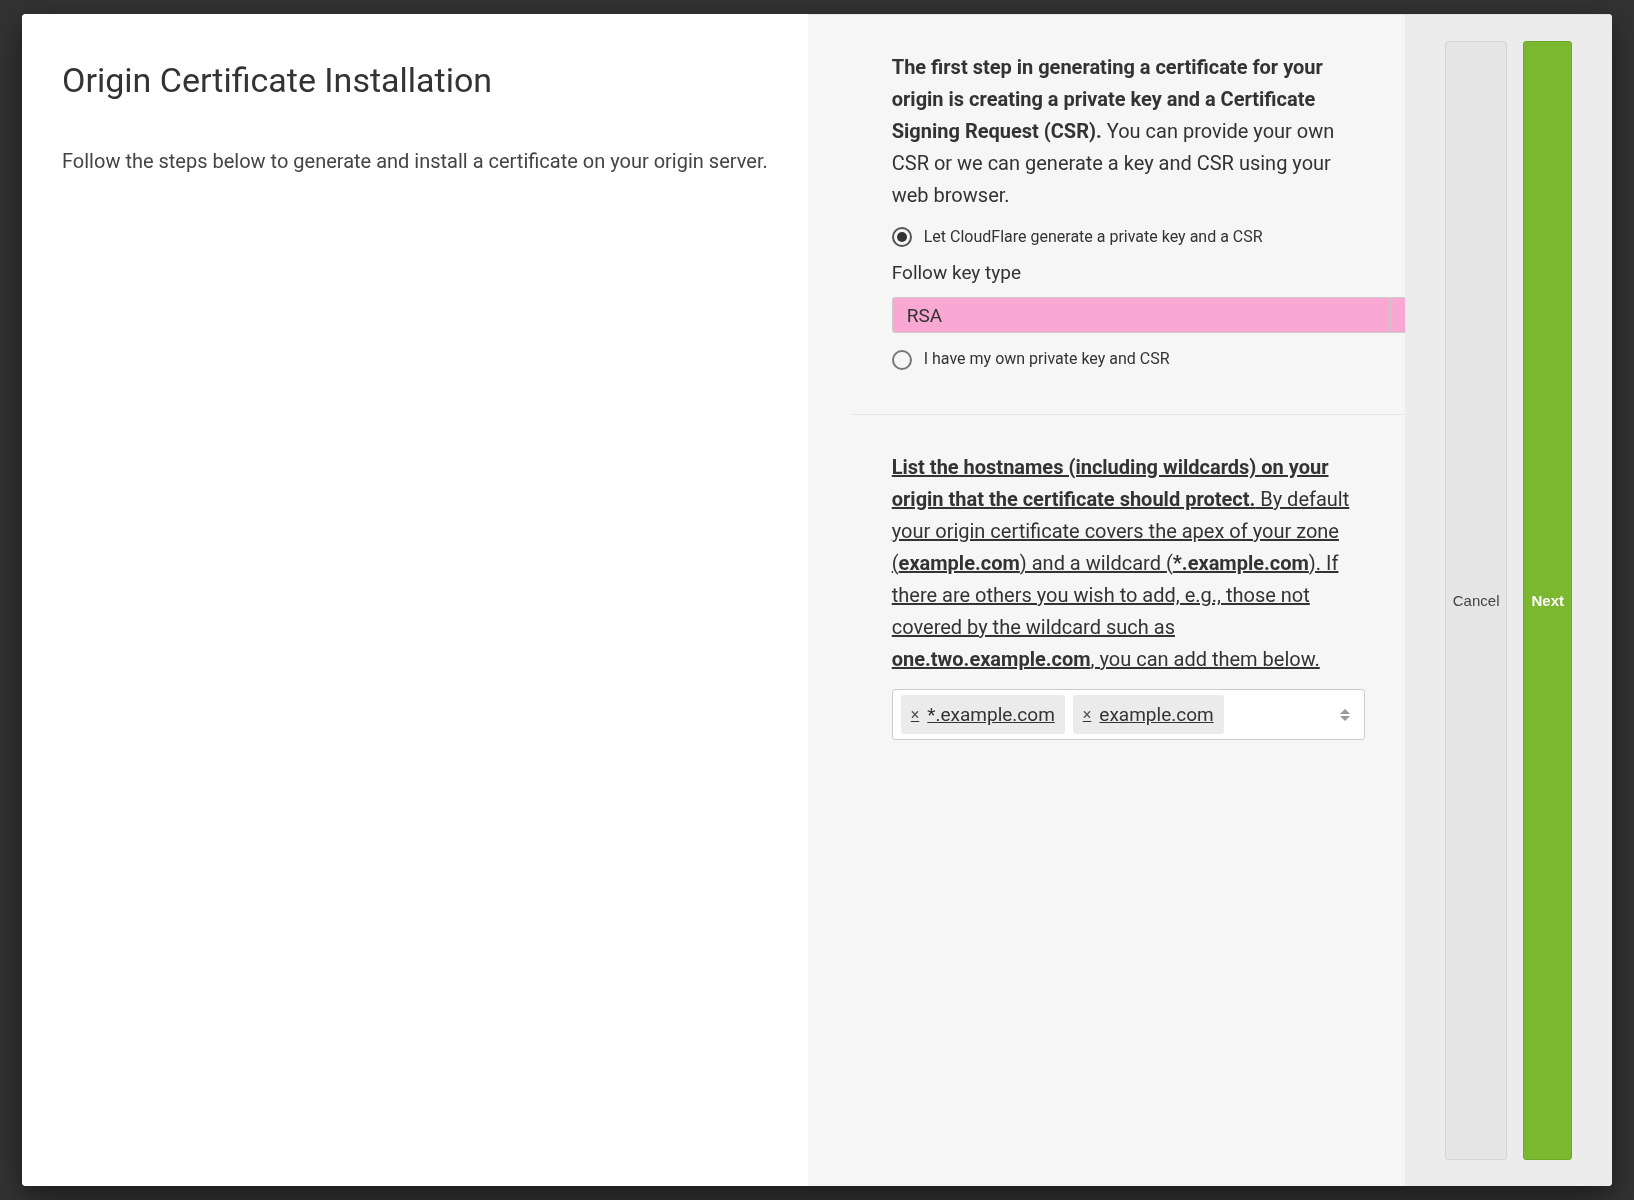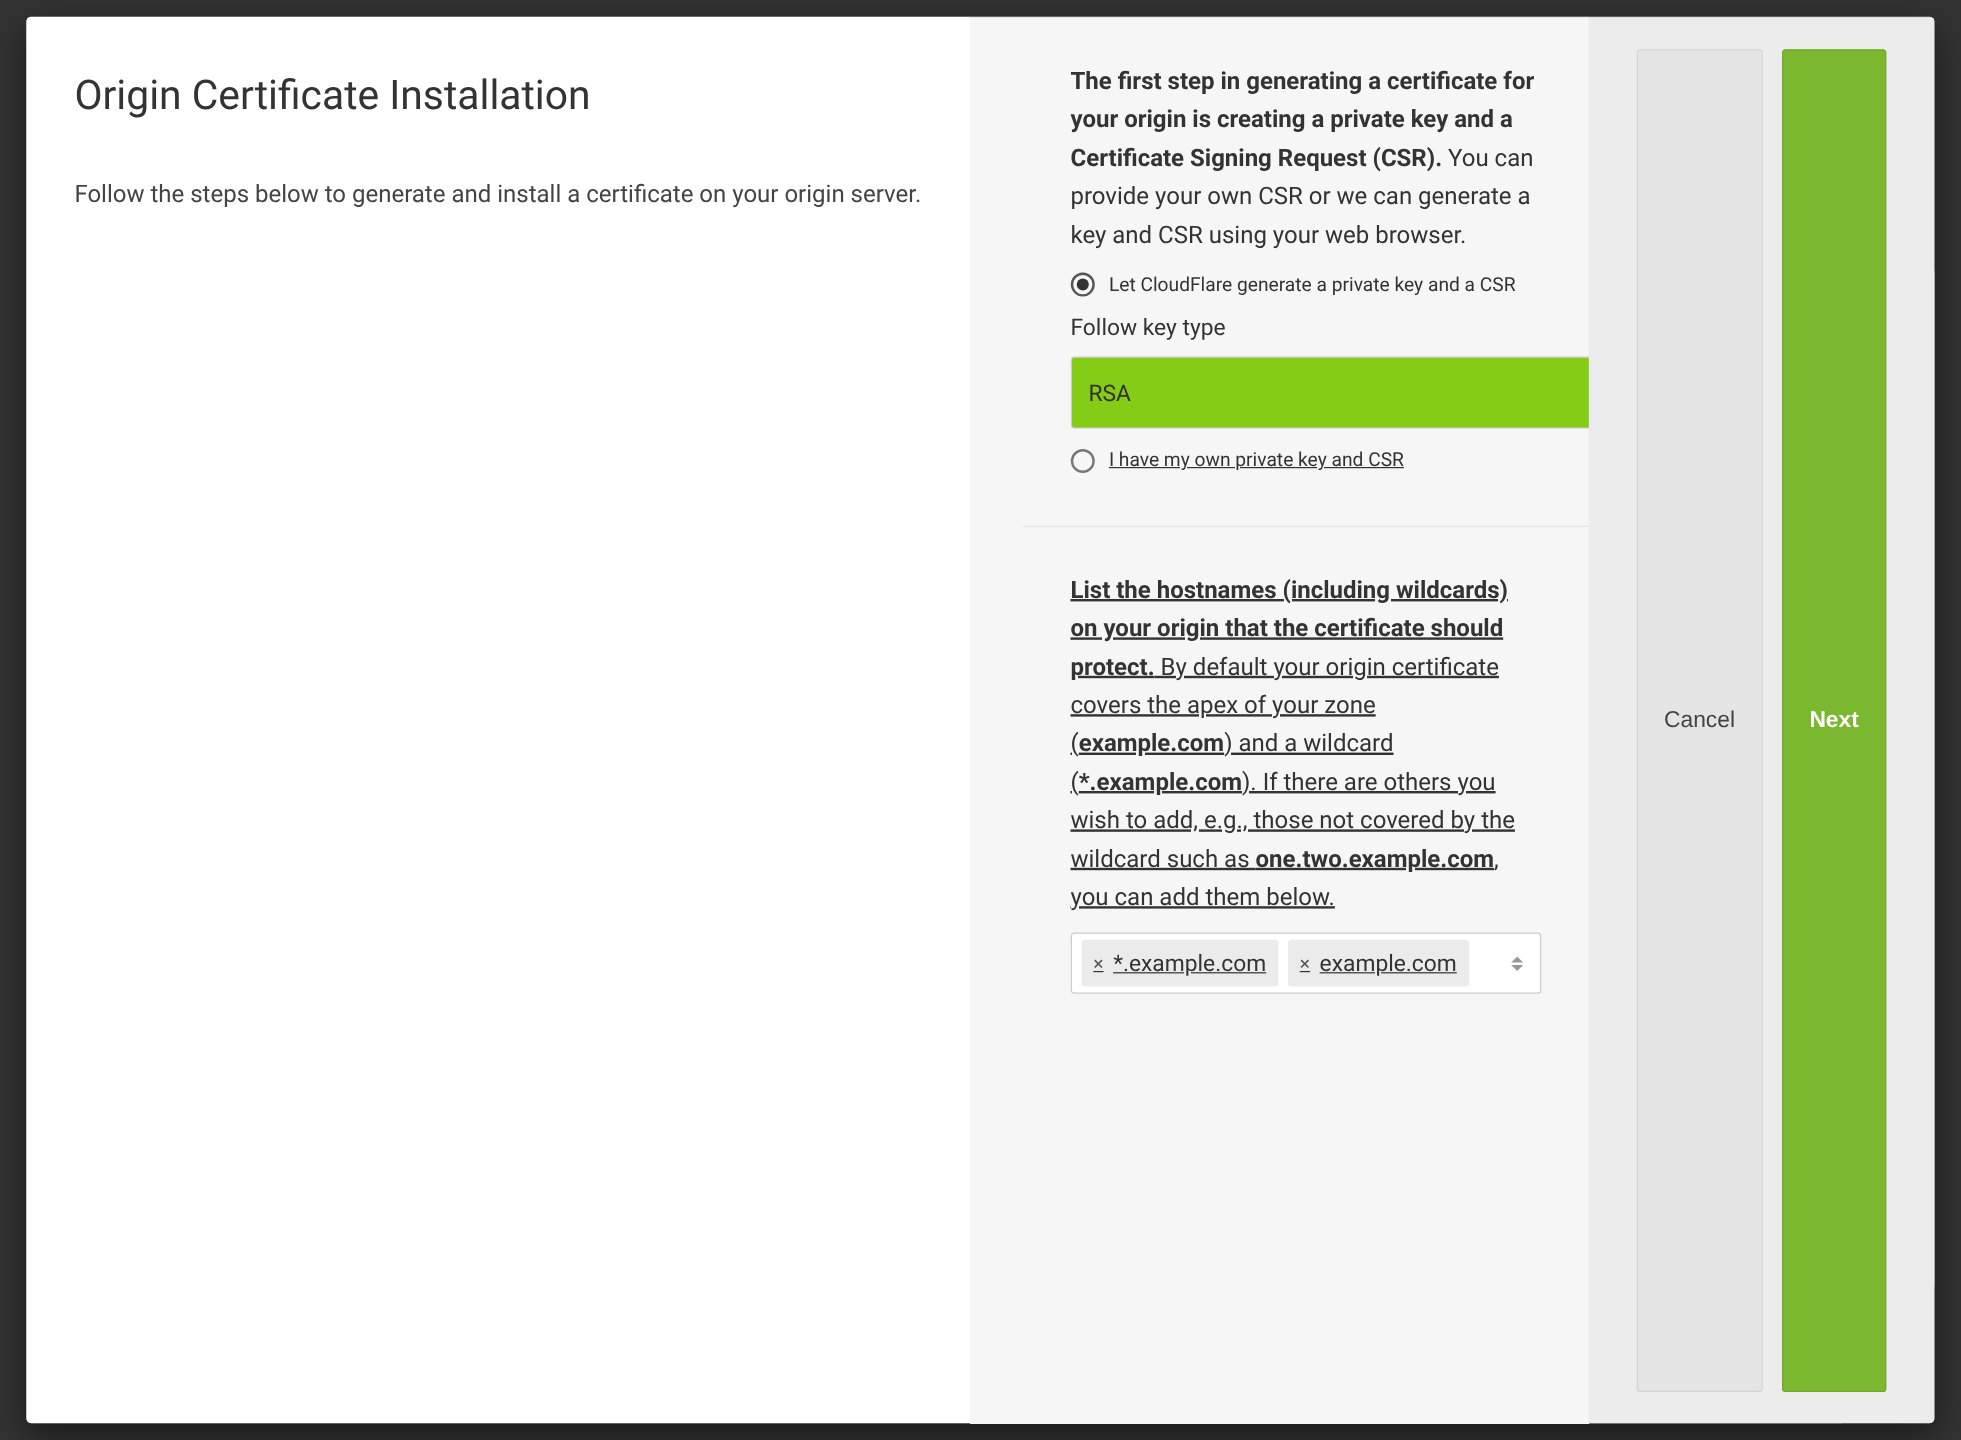--- a/index.html
+++ b/index.html
@@ -107,22 +107,22 @@
     .sub-label {
       font-size: 19px;
       color: #333;
       margin: 8px 0 10px 0;
     }
     .select-wrap {
       display: flex;
       width: 540px;
       border: 1px solid #ccc;
       border-radius: 3px;
-      background: #84cc16;
-      height: 60px;
+      background: #f9a8d4;
+      height: 36px;
     }
     .select-value {
       flex: 1;
       padding: 10px 14px;
       font-size: 19px;
       color: #333;
       display: flex;
       align-items: center;
       border-right: 1px solid #ccc;
     }
@@ -179,22 +179,22 @@
     }
     .modal-footer {
       background: #ececec;
       border-top: 1px solid #ddd;
       padding: 26px 40px;
       display: flex;
       justify-content: flex-end;
       gap: 16px;
     }
     .btn {
-      padding: 10px 22px;
-      font-size: 19px;
+      padding: 10px 7px;
+      font-size: 15px;
       border-radius: 3px;
       border: 1px solid transparent;
       cursor: pointer;
       font-weight: 500;
     }
     .btn-cancel {
       background: #e5e5e5;
       border-color: #d4d4d4;
       color: #444;
     }
@@ -235,21 +235,21 @@
         <div class="sub-label">Follow key type</div>
 
         <div class="select-wrap">
           <div class="select-value">RSA</div>
           <div class="select-caret">
             <span class="caret-up"></span>
             <span class="caret-down"></span>
           </div>
         </div>
 
-        <div class="radio-row" style="margin-top:14px;text-decoration:underline;">
+        <div class="radio-row" style="margin-top:14px;">
           <span class="radio-outer">
             
           </span>
           <span class="radio-label">I have my own private key and CSR</span>
         </div>
       </div>
 
       <div class="section">
         <p class="section-text">
           <span class="bold">List the hostnames (including wildcards) on your origin that the certificate should protect.</span><span> By default your origin certificate covers the apex of your zone (</span><span class="bold">example.com</span><span>) and a wildcard (</span><span class="bold">*.example.com</span><span>). If there are others you wish to add, e.g., those not covered by the wildcard such as </span><span class="bold">one.two.example.com</span><span>, you can add them below.</span>

